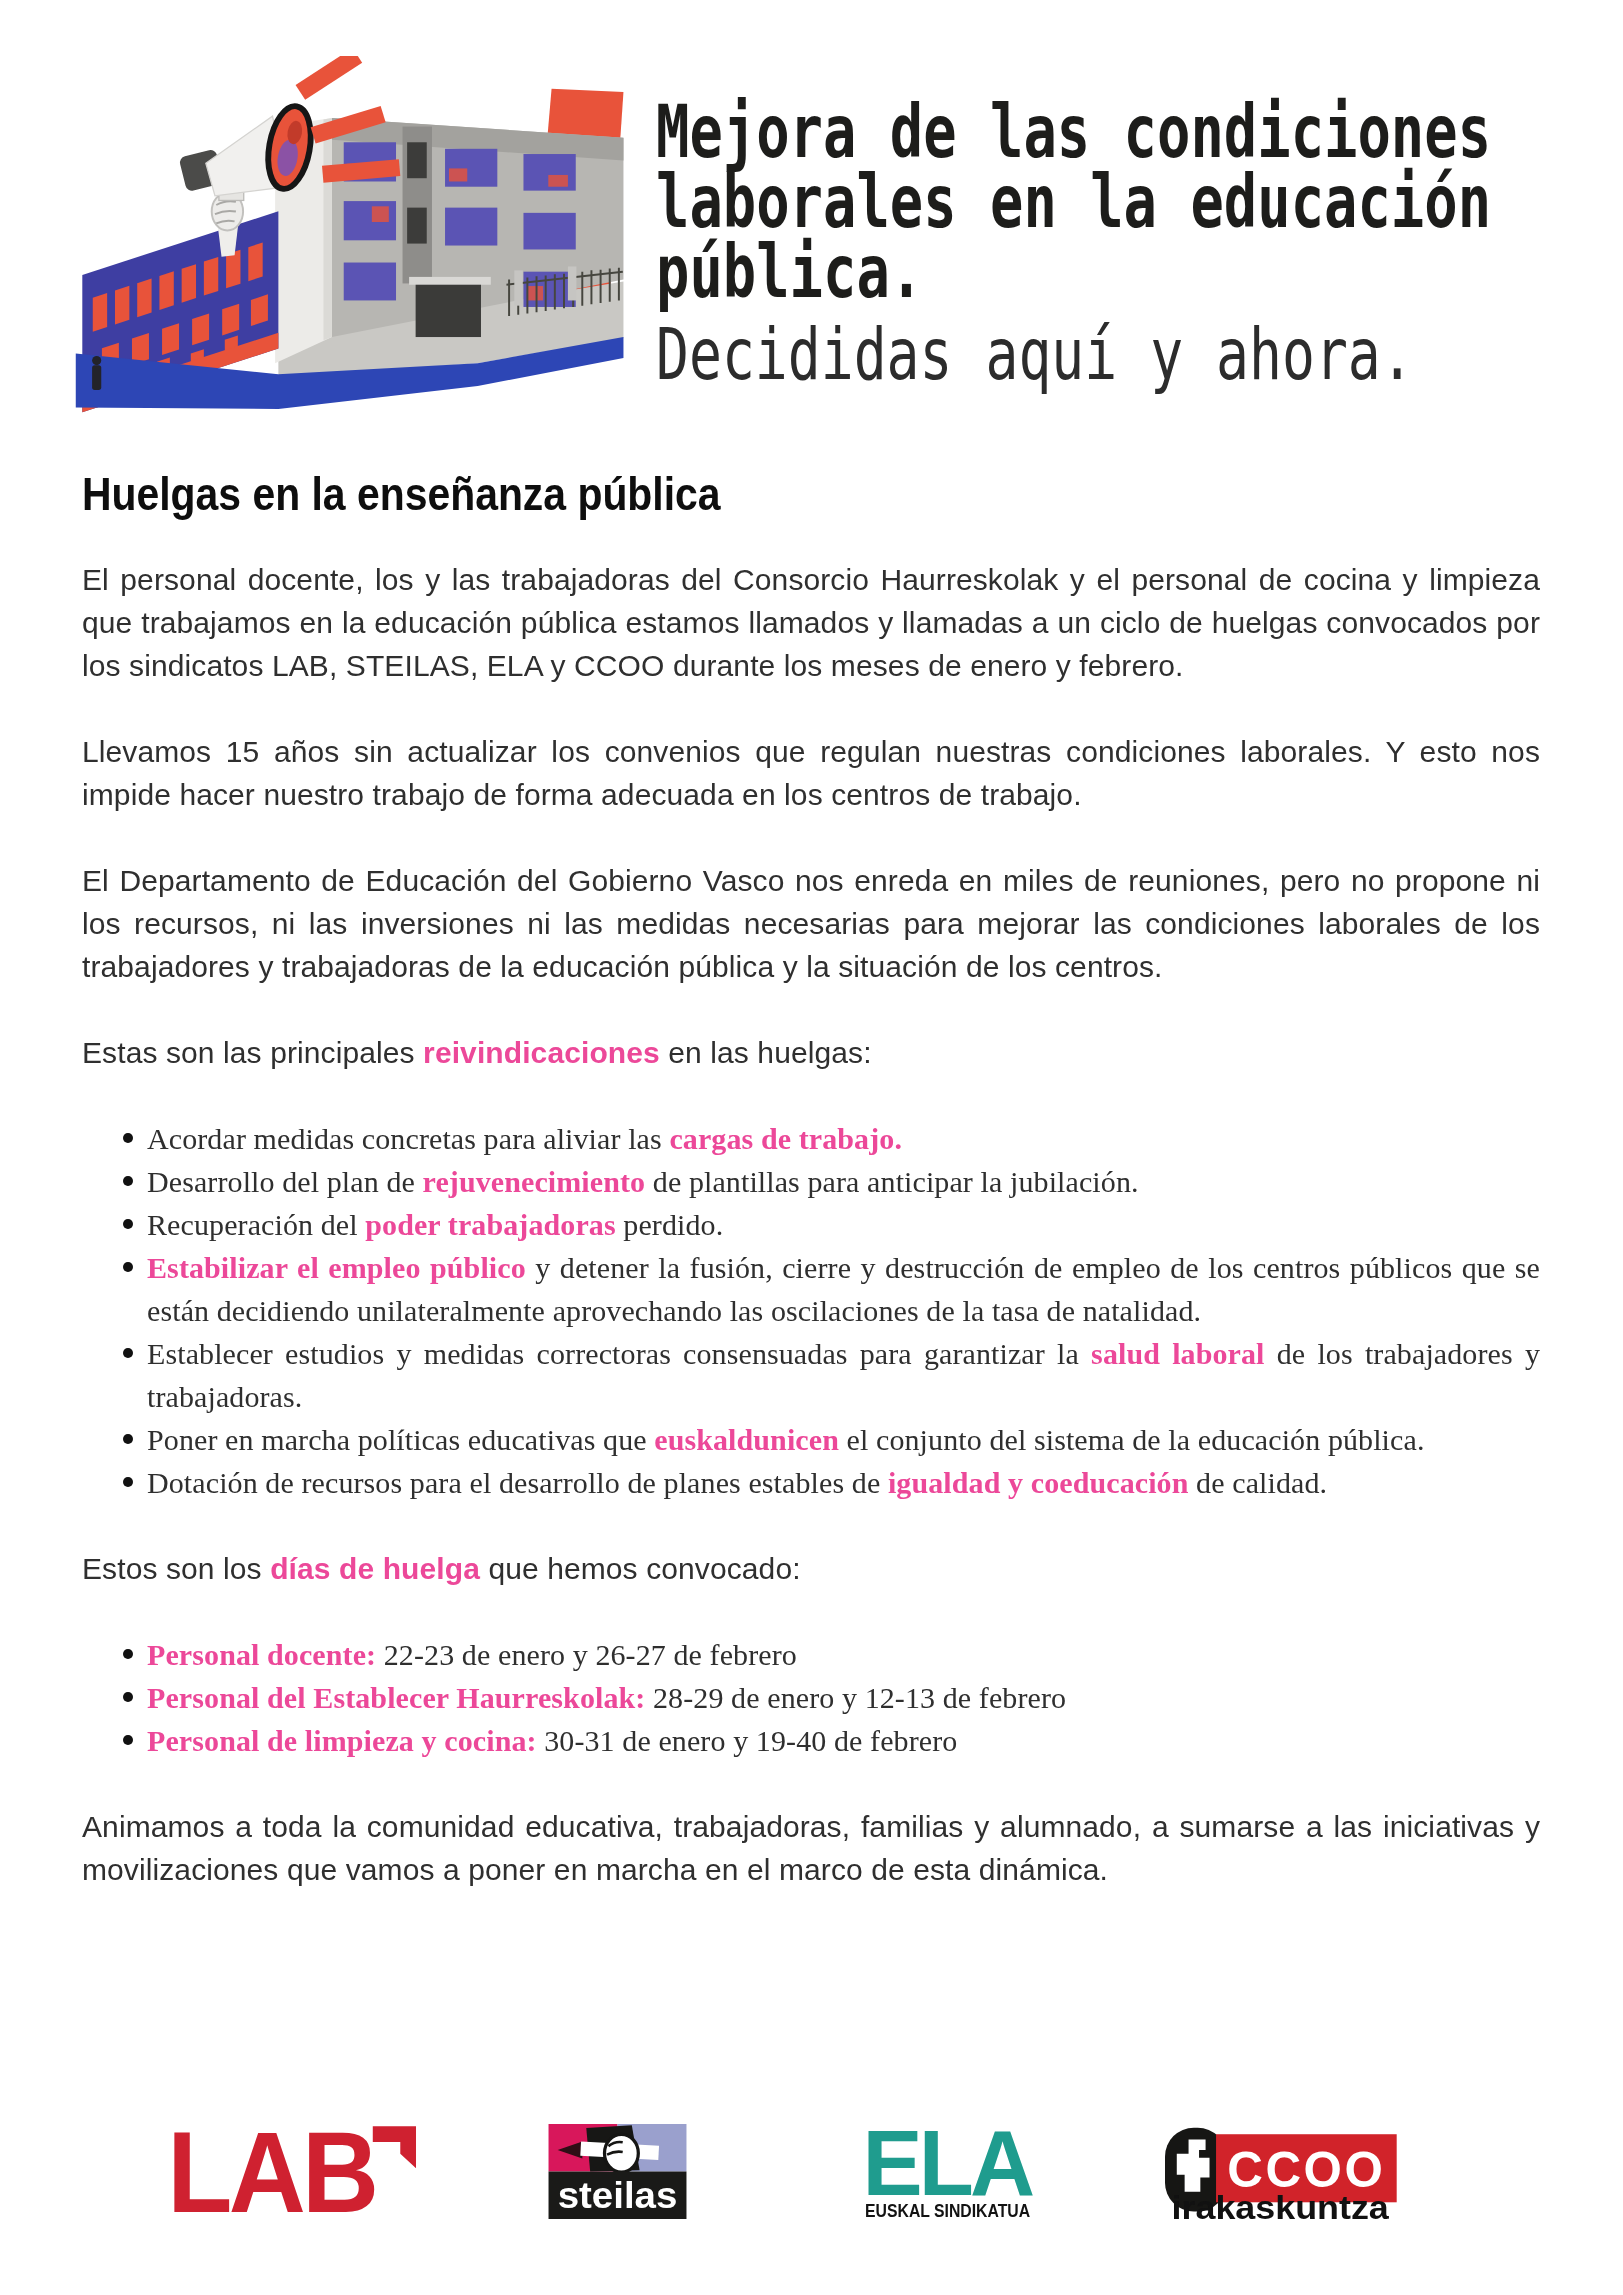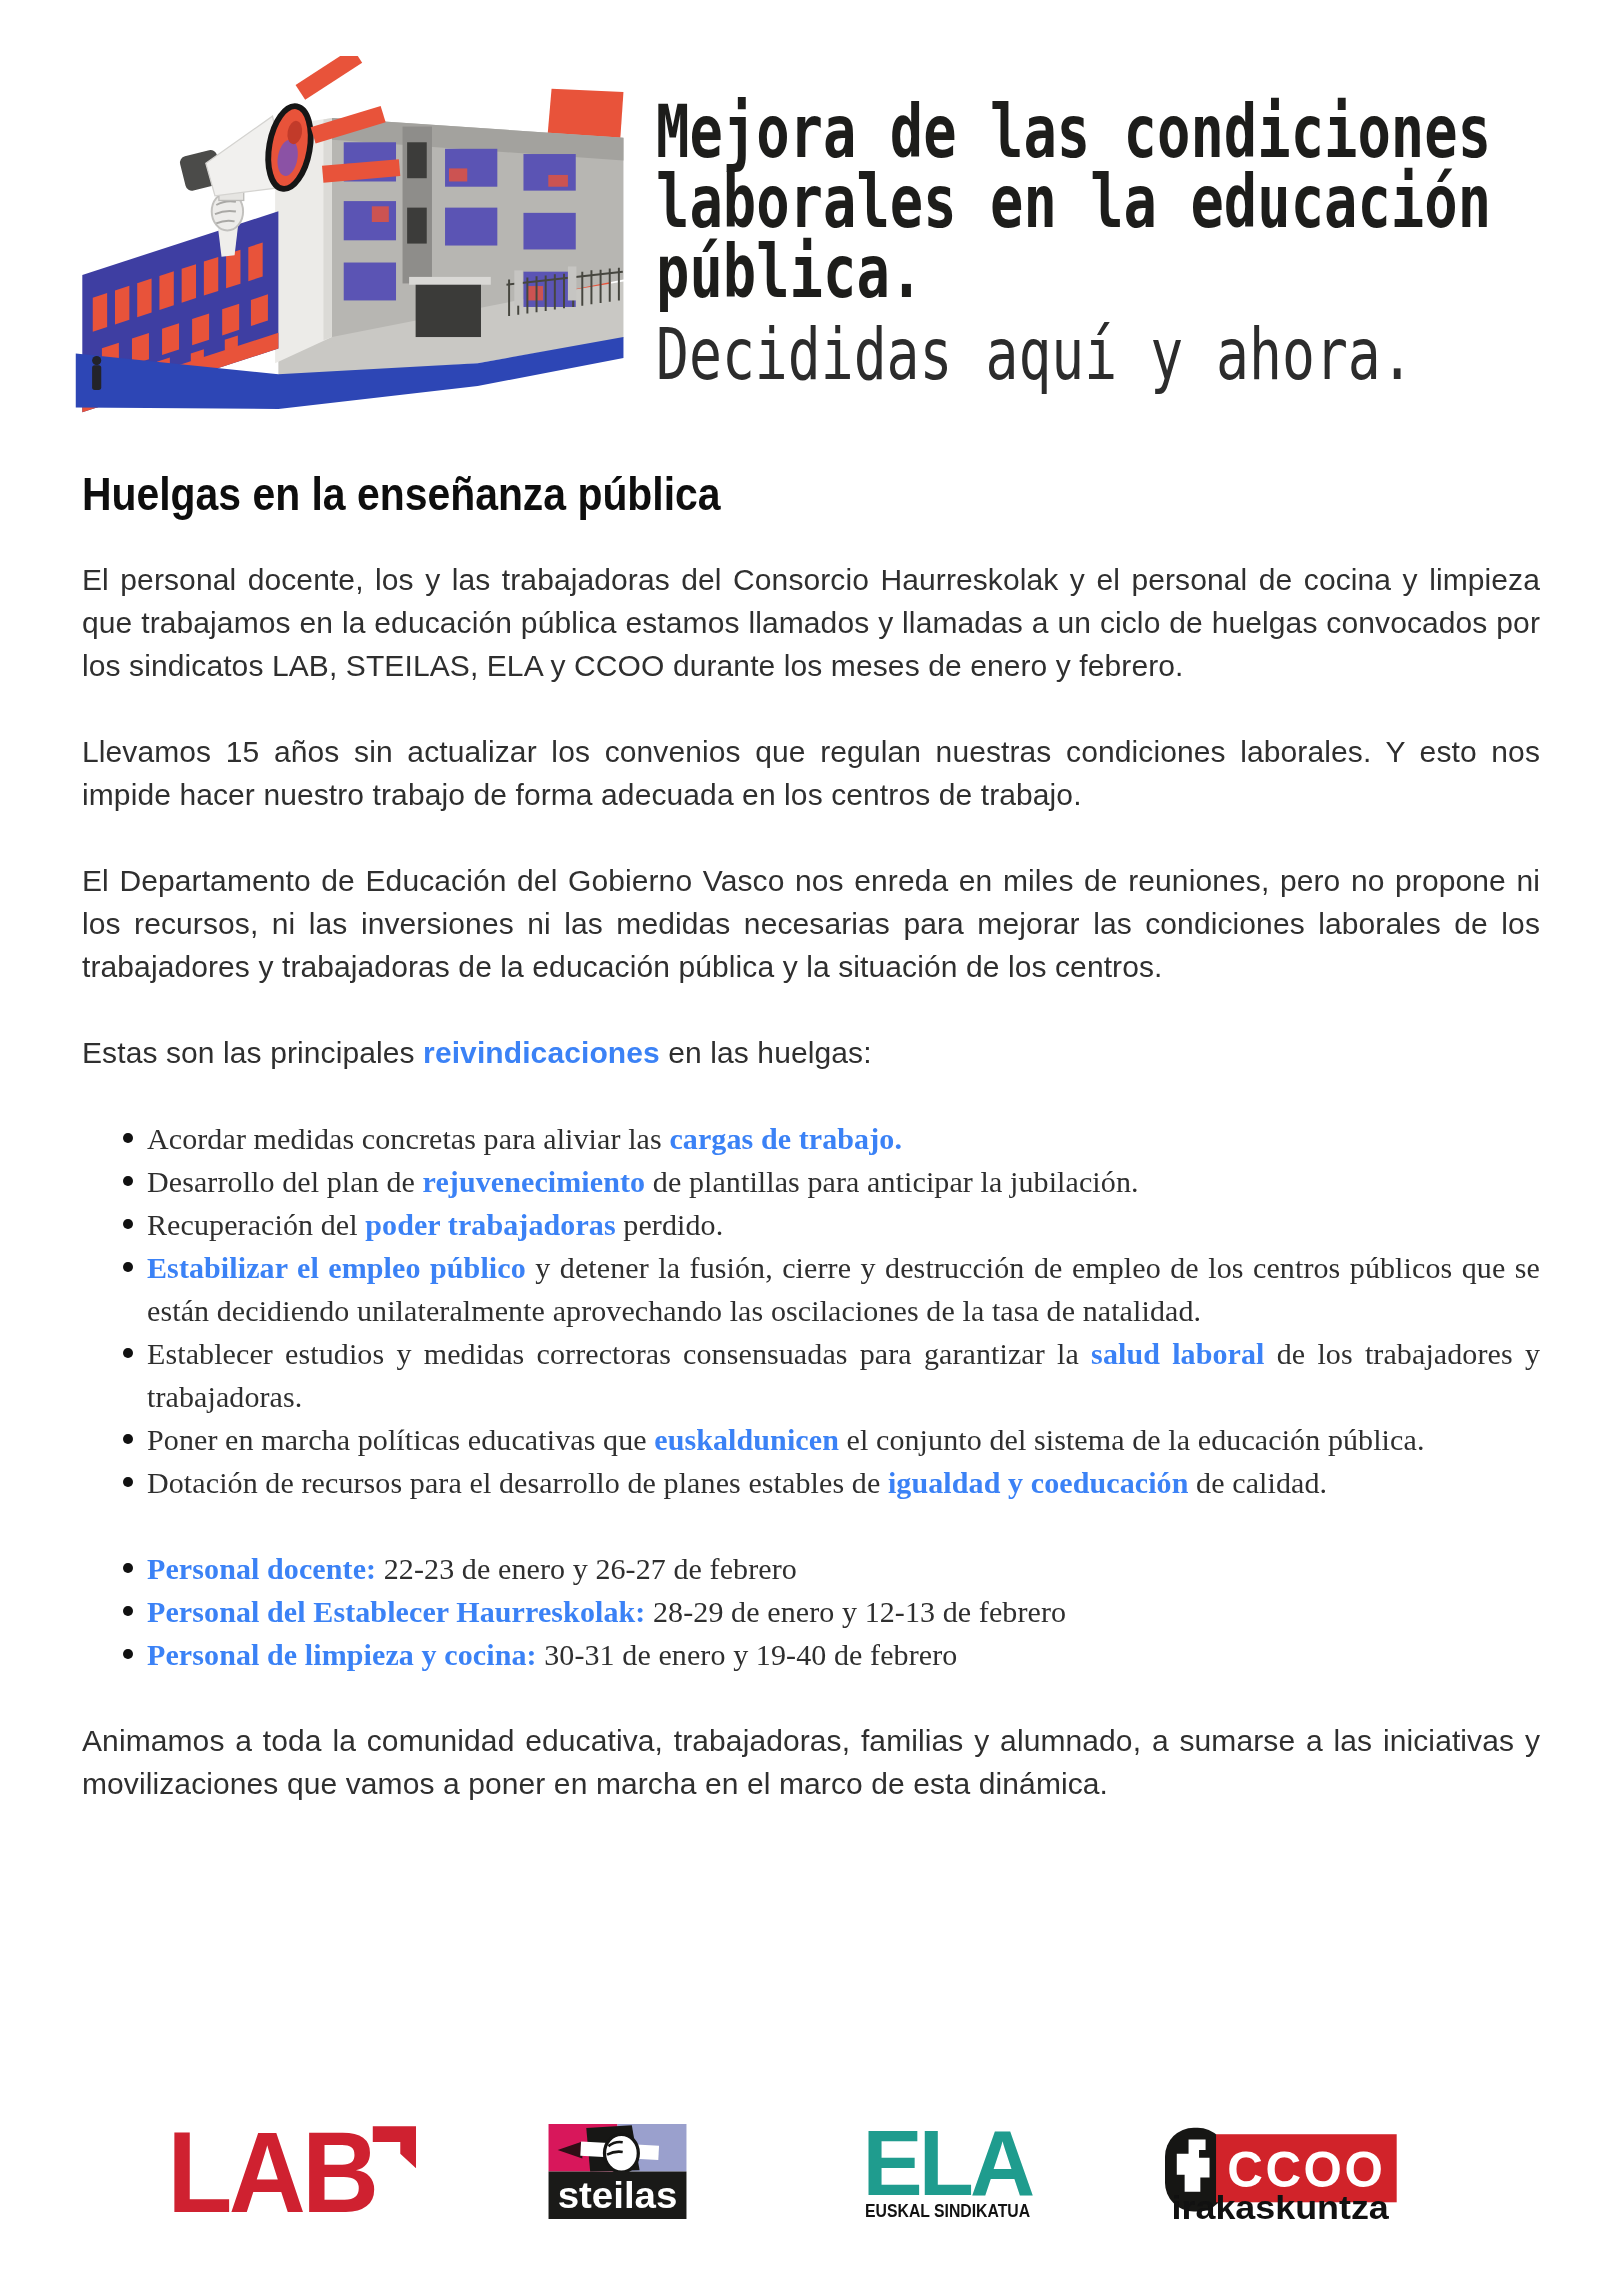--- a/index.html
+++ b/index.html
@@ -22,21 +22,21 @@
     font-size:30px;line-height:43px;text-align:justify;color:#2f2f2f;
     letter-spacing:0.1px;
   }
   .content h1{
     font-size:47px;line-height:55px;margin:0 0 37px 0;color:#0e0e0e;
     font-weight:bold;transform:scaleX(0.87);transform-origin:0 0;white-space:nowrap;
     letter-spacing:0;text-align:left;
   }
   .content p{margin:0 0 43px 0;}
   .content p.last{margin-bottom:0;}
-  .b{font-weight:bold;color:#3b82f6;}
+  .b{font-weight:bold;color:#ec4899;}
   ul.flyer-list{list-style:none;margin:0 0 43px 0;padding:0;font-family:Liberation Serif, serif;}
   ul.flyer-list li{position:relative;padding-left:65px;text-align:justify;}
   ul.flyer-list li::before{
     content:"";position:absolute;left:41px;top:16.3px;width:9.8px;height:9.8px;
     border-radius:50%;background:#111;
   }
   
   .logo{position:absolute;}
   .logo-lab{left:171px;top:2125px;}
   .logo-steilas{left:548px;top:2124px;}
@@ -163,20 +163,21 @@
   <ul class="flyer-list">
     <li><span>Acordar medidas concretas para aliviar las </span><span class="b">cargas de trabajo.</span></li>
     <li><span>Desarrollo del plan de </span><span class="b">rejuvenecimiento</span><span> de plantillas para anticipar la jubilación.</span></li>
     <li><span>Recuperación del </span><span class="b">poder trabajadoras</span><span> perdido.</span></li>
     <li><span class="b">Estabilizar el empleo público</span><span> y detener la fusión, cierre y destrucción de empleo de los centros públicos que se están decidiendo unilateralmente aprovechando las oscilaciones de la tasa de natalidad.</span></li>
     <li><span>Establecer estudios y medidas correctoras consensuadas para garantizar la </span><span class="b">salud laboral</span><span> de los trabajadores y trabajadoras.</span></li>
     <li><span>Poner en marcha políticas educativas que </span><span class="b">euskaldunicen</span><span> el conjunto del sistema de la educación pública.</span></li>
     <li><span>Dotación de recursos para el desarrollo de planes estables de </span><span class="b">igualdad y coeducación</span><span> de calidad.</span></li>
   </ul>
 
+  <p><span>Estos son los </span><span class="b">días de huelga</span><span> que hemos convocado:</span></p>
 
   <ul class="flyer-list">
     <li><span class="b">Personal docente:</span><span> 22-23 de enero y 26-27 de febrero</span></li>
     <li><span class="b">Personal del Establecer Haurreskolak:</span><span> 28-29 de enero y 12-13 de febrero</span></li>
     <li><span class="b">Personal de limpieza y cocina:</span><span> 30-31 de enero y 19-40 de febrero</span></li>
   </ul>
 
   <p class="last">Animamos a toda la comunidad educativa, trabajadoras, familias y alumnado, a sumarse a las iniciativas y movilizaciones que vamos a poner en marcha en el marco de esta dinámica.</p>
 </div>
 

